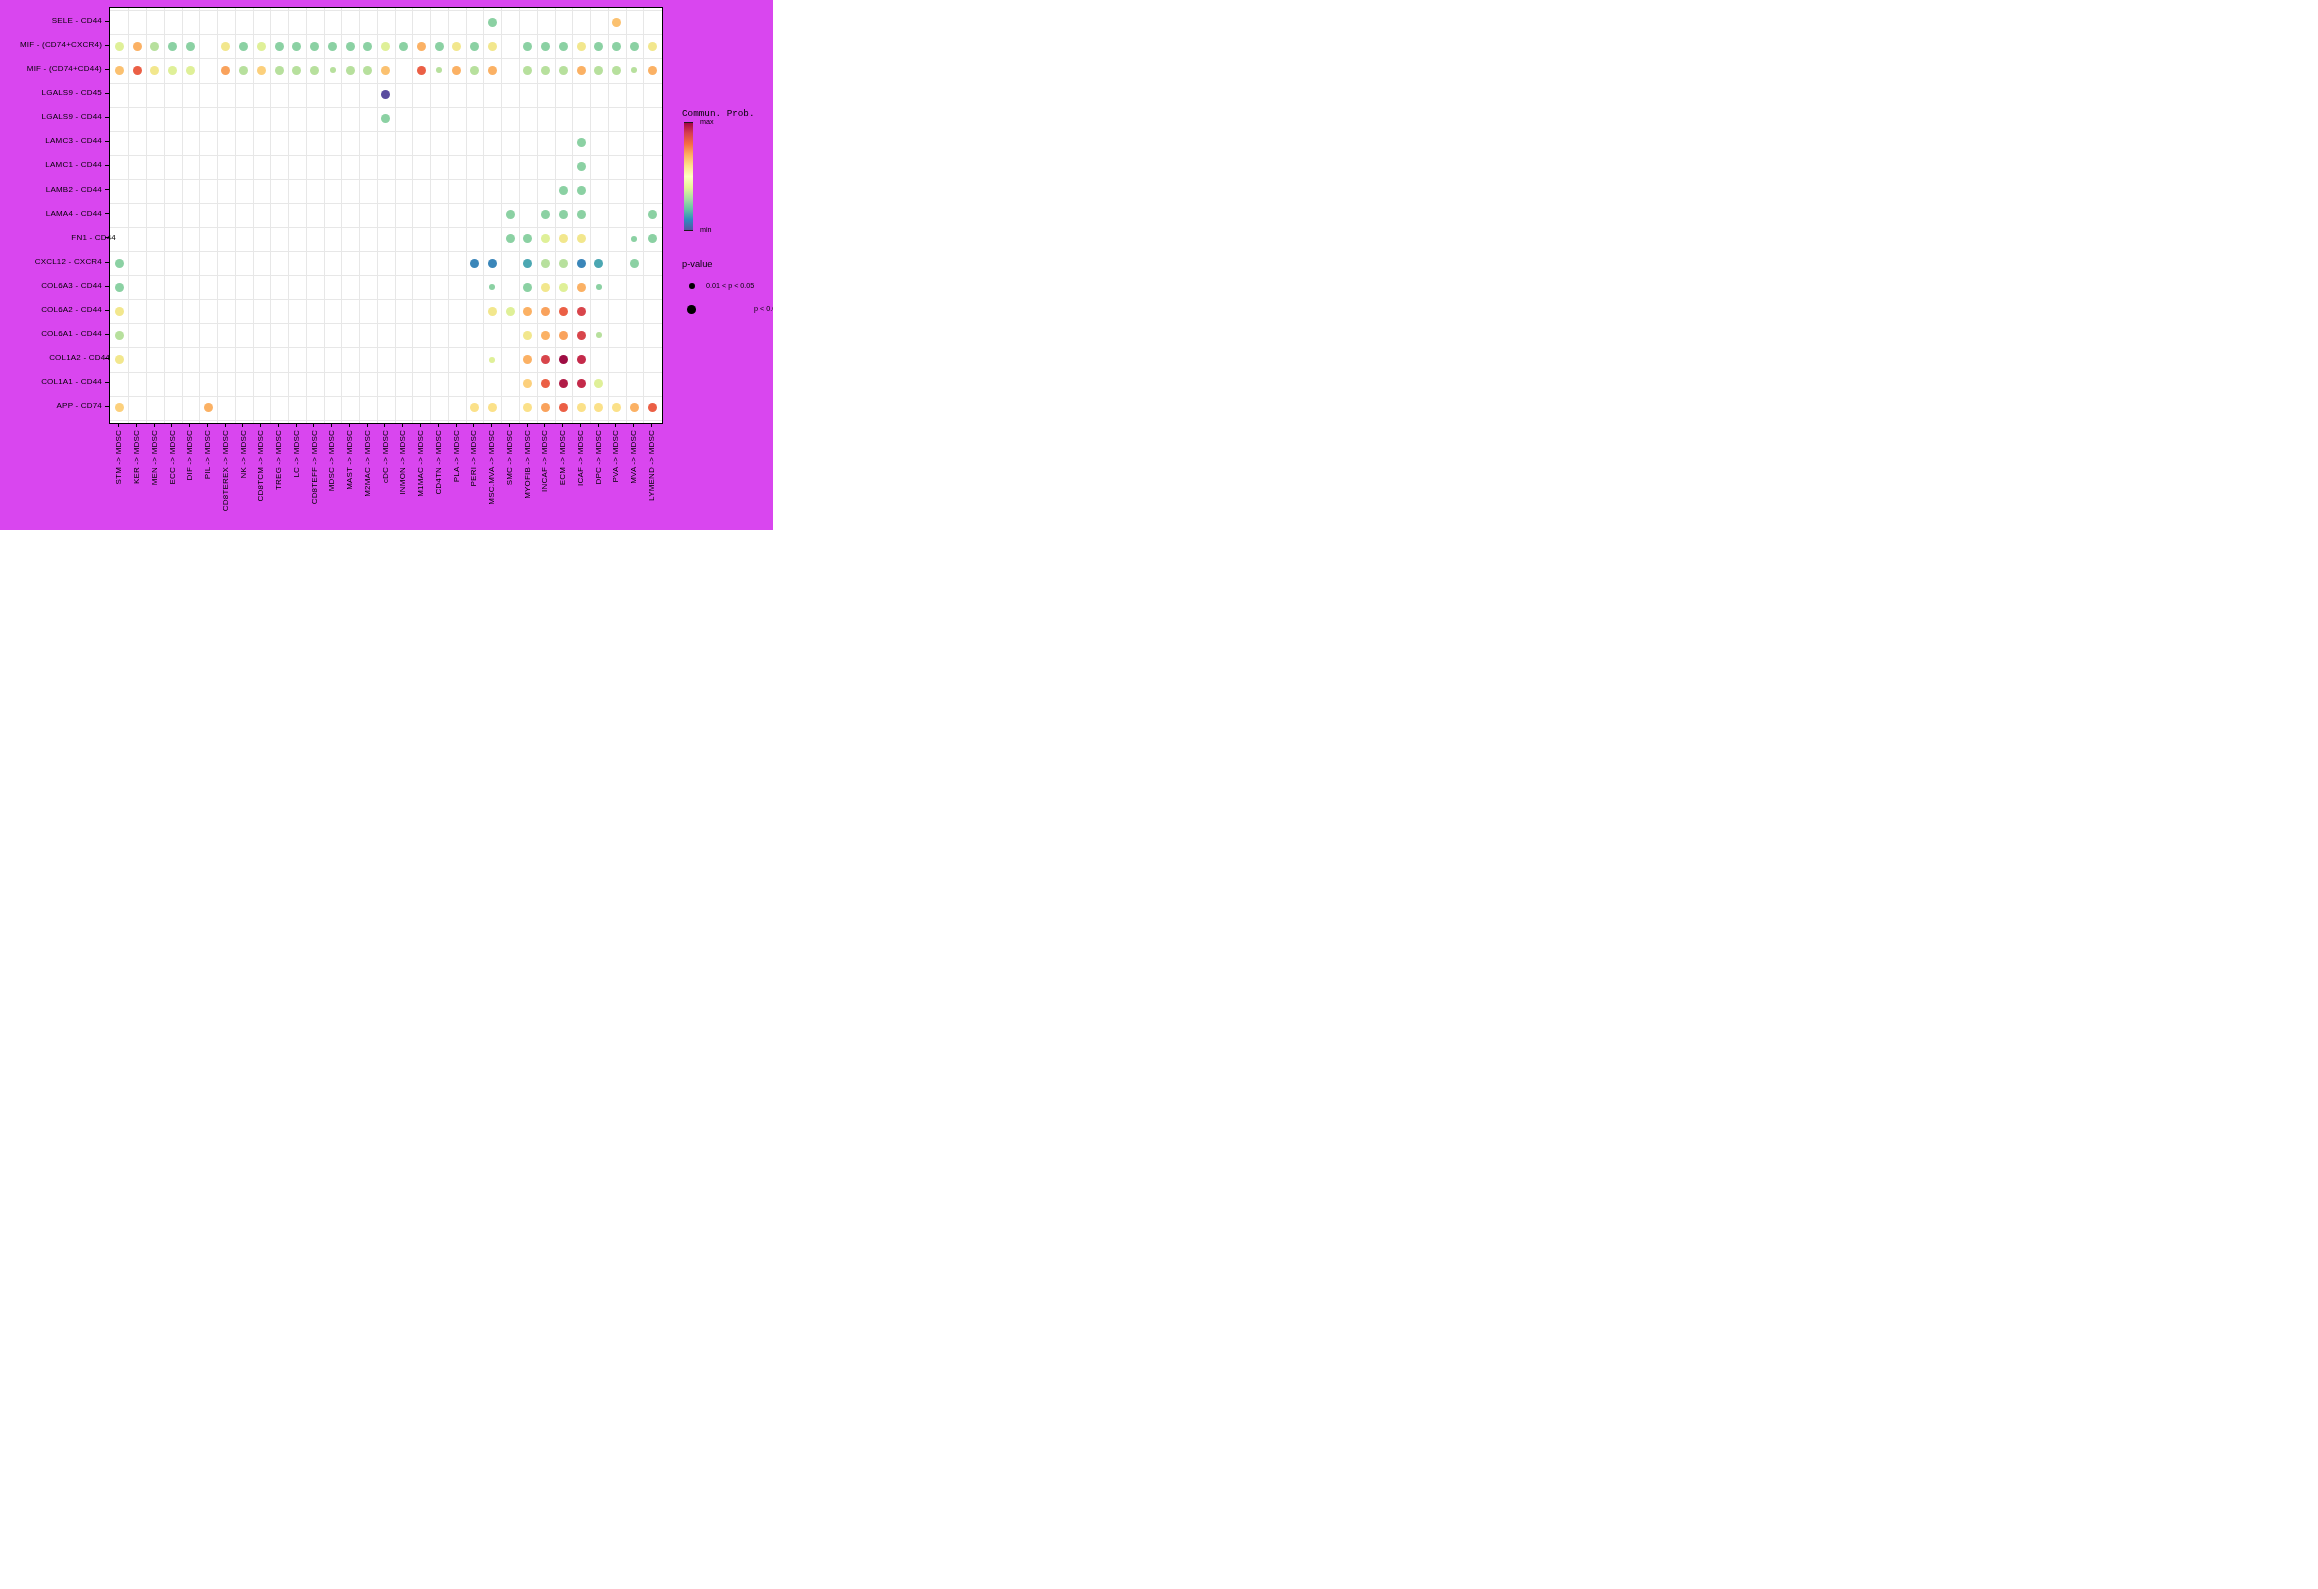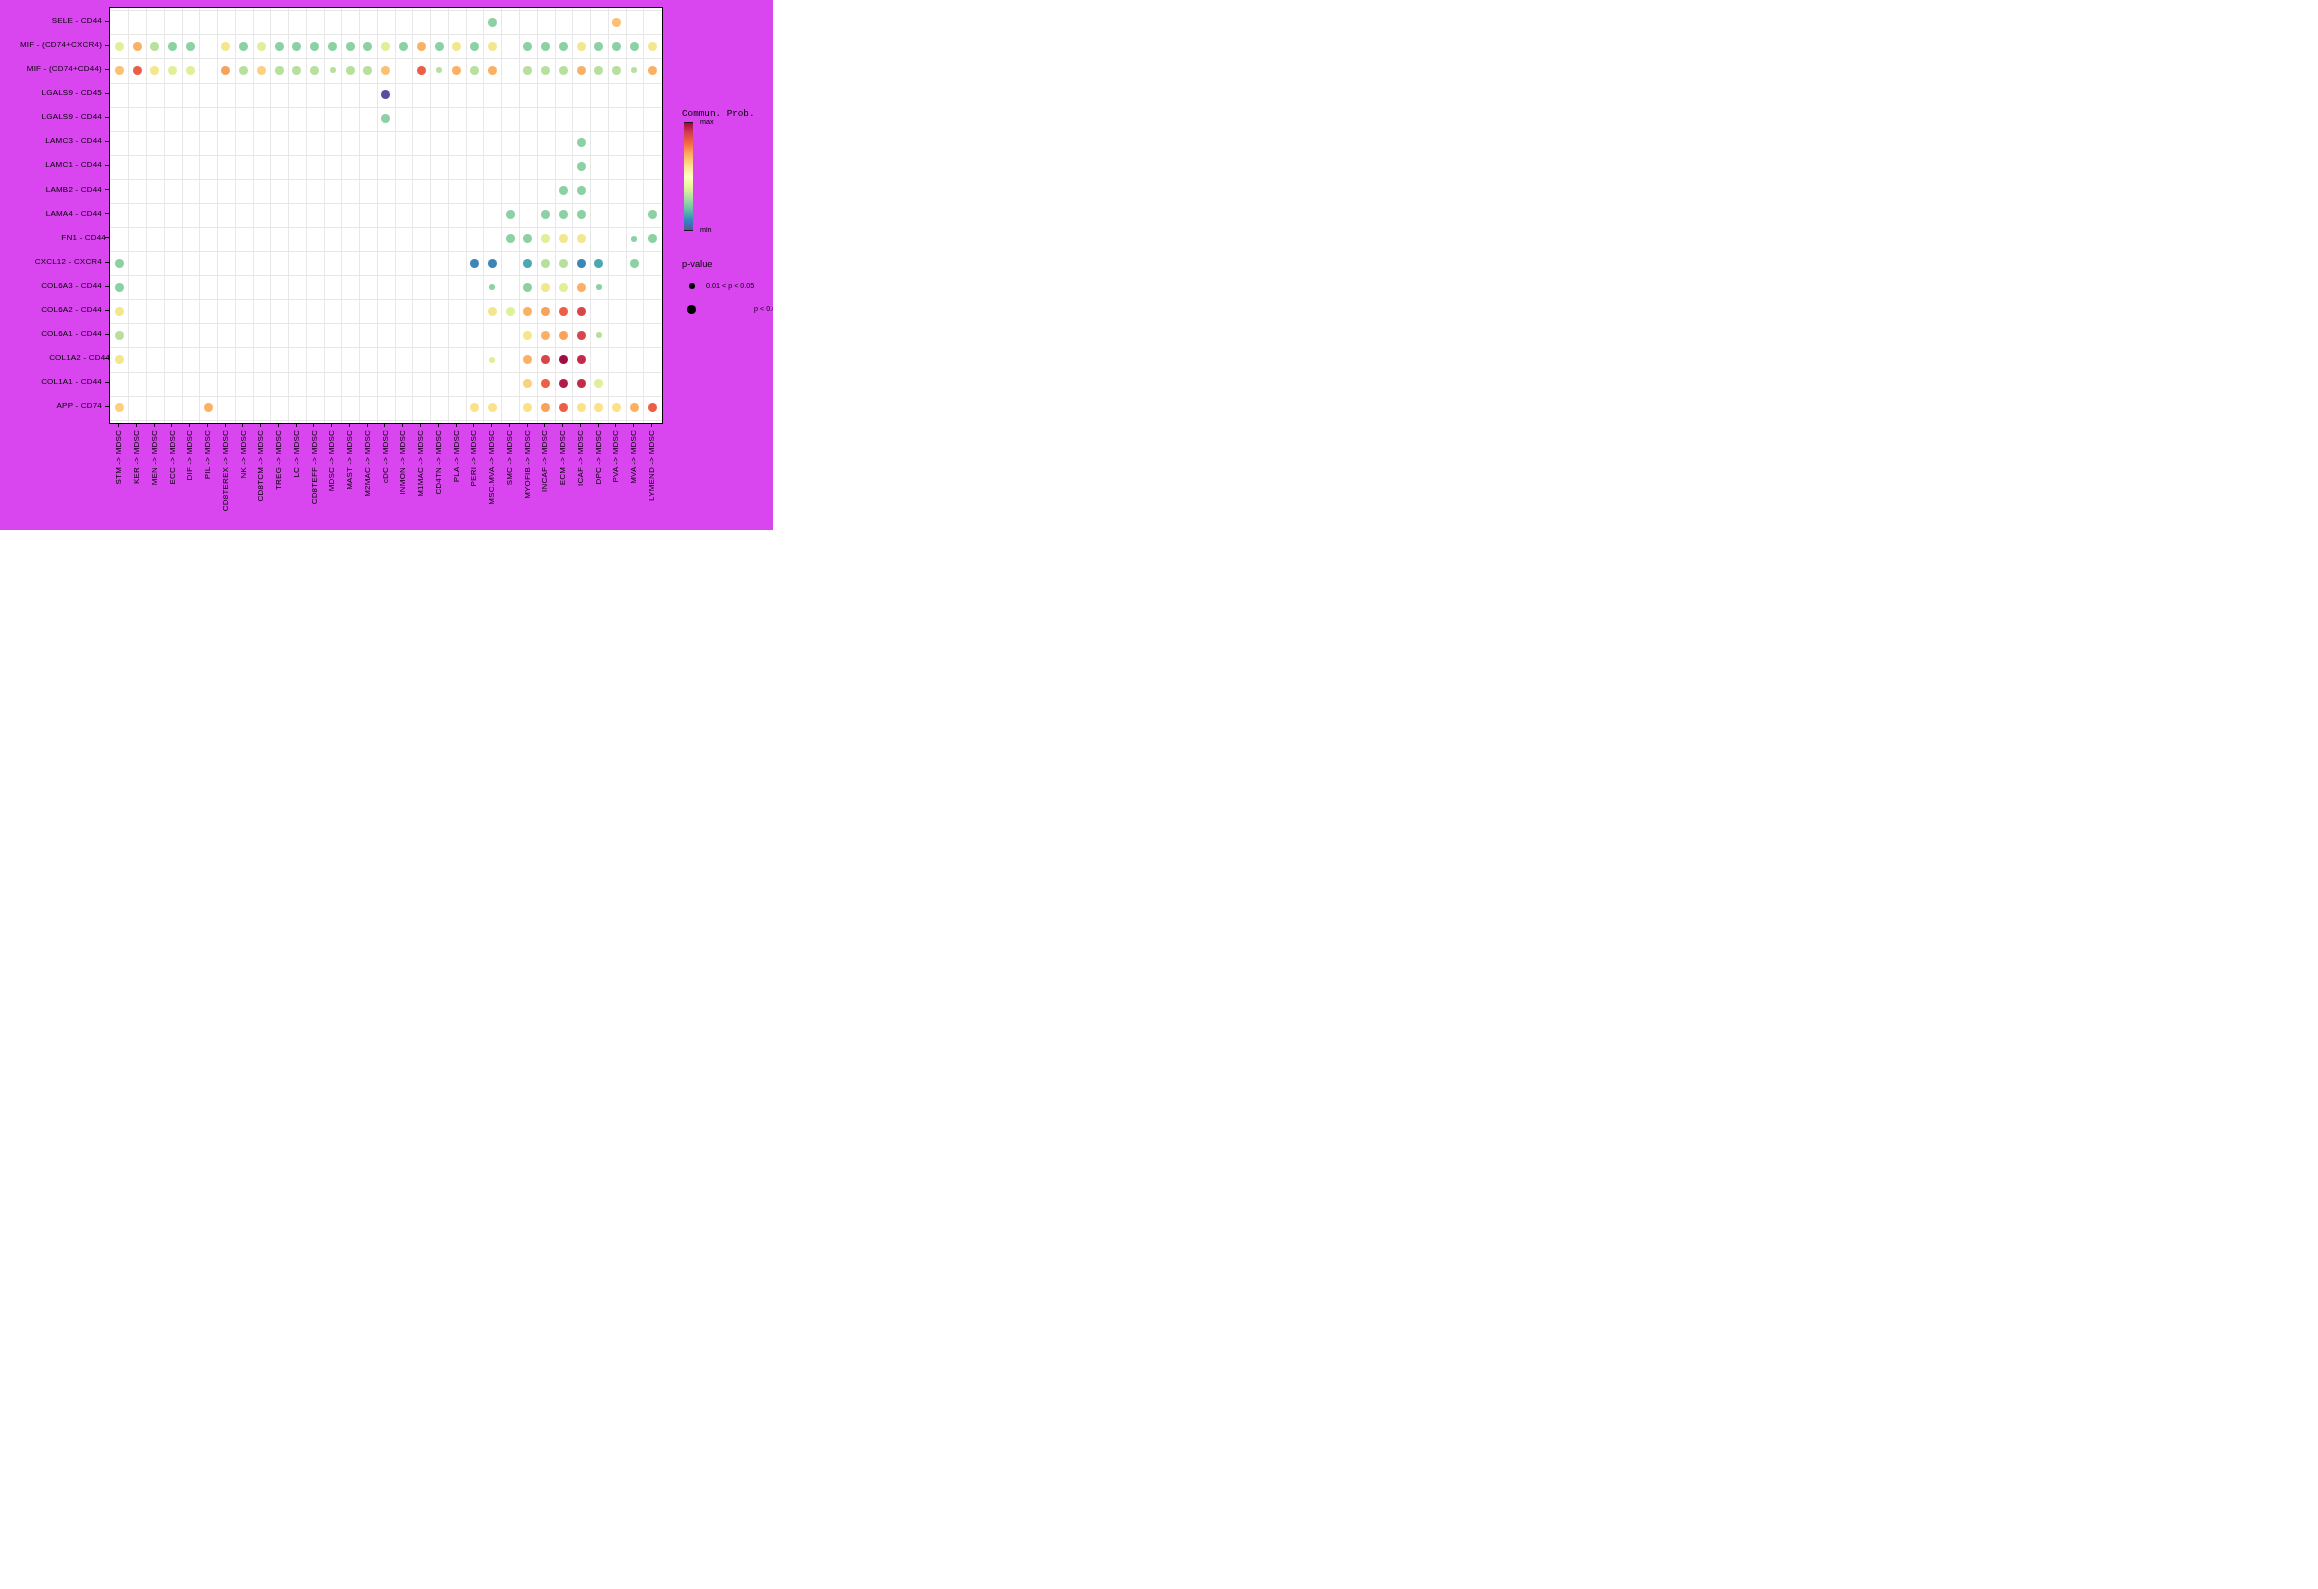--- a/index.html
+++ b/index.html
@@ -268,21 +268,21 @@
   <div id="ylabels">
       <div class="ylab" style="left: 0px; width: 102px; top: 16px;">SELE - CD44</div>
       <div class="ylab" style="left: 0px; width: 102px; top: 40px;">MIF - (CD74+CXCR4)</div>
       <div class="ylab" style="left: 0px; width: 102px; top: 64px;">MIF - (CD74+CD44)</div>
       <div class="ylab" style="left: 0px; width: 102px; top: 88px;">LGALS9 - CD45</div>
       <div class="ylab" style="left: 0px; width: 102px; top: 112px;">LGALS9 - CD44</div>
       <div class="ylab" style="left: 0px; width: 102px; top: 136px;">LAMC3 - CD44</div>
       <div class="ylab" style="left: 0px; width: 102px; top: 160px;">LAMC1 - CD44</div>
       <div class="ylab" style="left: 0px; width: 102px; top: 185px;">LAMB2 - CD44</div>
       <div class="ylab" style="left: 0px; width: 102px; top: 209px;">LAMA4 - CD44</div>
-      <div class="ylab" style="left: 4px; width: 102px; top: 233px;">FN1 - CD44</div>
+      <div class="ylab" style="left: 14px; width: 102px; top: 233px;">FN1 - CD44</div>
       <div class="ylab" style="left: 0px; width: 102px; top: 257px;">CXCL12 - CXCR4</div>
       <div class="ylab" style="left: 0px; width: 102px; top: 281px;">COL6A3 - CD44</div>
       <div class="ylab" style="left: 0px; width: 102px; top: 305px;">COL6A2 - CD44</div>
       <div class="ylab" style="left: 0px; width: 102px; top: 329px;">COL6A1 - CD44</div>
       <div class="ylab" style="left: 8px; width: 102px; top: 353px; text-align: right;">COL1A2 - CD44</div>
       <div class="ylab" style="left: 0px; width: 102px; top: 377px;">COL1A1 - CD44</div>
       <div class="ylab" style="left: 0px; width: 102px; top: 401px;">APP - CD74</div>
     </div>
   <div id="xticks">
       <div class="xtick" style="left: 118px; top: 423px;"></div>

